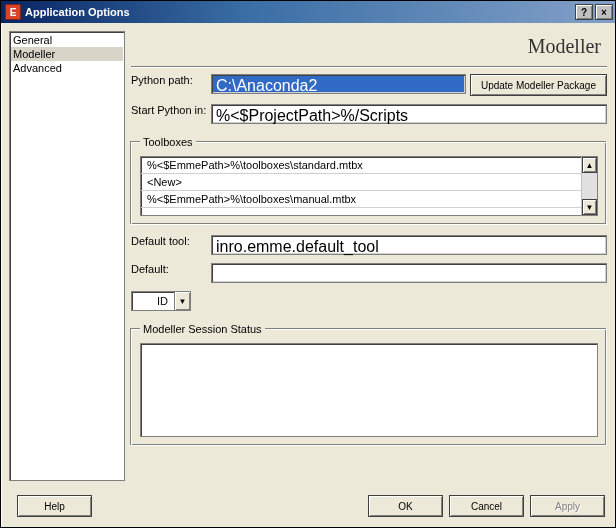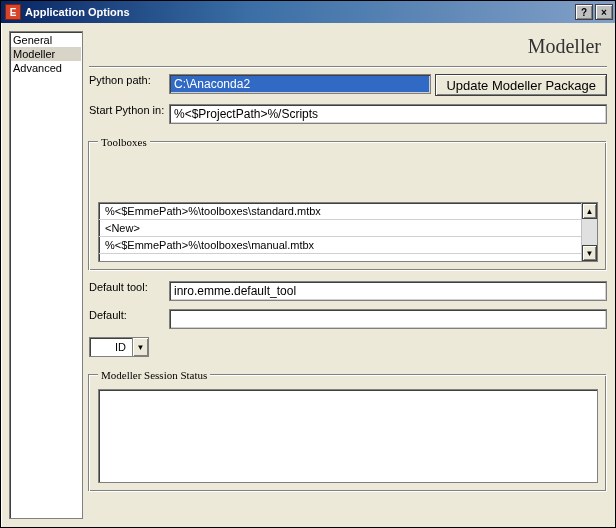--- a/index.html
+++ b/index.html
@@ -57,21 +57,21 @@
     cursor: default;
   }
   .content {
     flex: 1;
     display: flex;
     padding: 8px;
     gap: 6px;
     min-height: 0;
   }
   .sidebar {
-    width: 74px;
+    width: 116px;
     background: #fff;
     border: 1px solid #808080;
     box-shadow: inset 1px 1px 0 #404040, inset -1px -1px 0 #fff;
     padding: 1px;
   }
   .sidebar-item {
     padding: 1px 4px 1px 2px;
     cursor: default;
   }
   .sidebar-item.selected {
@@ -106,58 +106,56 @@
     text-align: left;
   }
   .input {
     flex: 1;
     height: 20px;
     background: #fff;
     border: 1px solid #808080;
     box-shadow: inset 1px 1px 0 #404040, inset -1px -1px 0 #d0d0d0;
     padding: 2px 4px;
     font-family: inherit;
-    font-size: 12px;
+    font-size: 16px;
   }
   .input.sel {
     background: #316AC5;
     color: #fff;
   }
   .button {
     height: 22px;
     padding: 0 10px;
     background: #ECE9D8;
     border: 1px solid #404040;
     box-shadow: inset 1px 1px 0 #fff, inset -1px -1px 0 #808080;
     font-family: inherit;
-    font-size: 13px;
+    font-size: 10px;
     cursor: default;
     display: flex;
     align-items: center;
     justify-content: center;
   }
   .button.disabled { color: #808080; text-shadow: 1px 1px 0 #fff; }
   fieldset {
     border: 1px solid #fff;
     box-shadow: -1px -1px 0 #808080, inset -1px -1px 0 #808080;
     margin: 4px 0 10px 0;
     padding: 8px 8px;
   }
   legend {
     padding: 0 3px;
     background: #ECE9D8;
-    font-family: Liberation Serif, serif;
   }
   .listbox {
     background: #fff;
     border: 1px solid #808080;
     box-shadow: inset 1px 1px 0 #404040, inset -1px -1px 0 #fff;
     height: 60px;
     display: flex;
-    margin-top: 46px;
   }
   .list-rows {
     flex: 1;
     overflow: hidden;
   }
   .list-row {
     padding: 2px 6px;
     border-bottom: 1px solid #D0D0D0;
   }
   .scrollbar {
@@ -277,13 +275,20 @@
         </div>
       </div>
 
       <fieldset style="flex:0 0 auto">
         <legend>Modeller Session Status</legend>
         <div class="session-box"></div>
       </fieldset>
     </div>
   </div>
 
+  <div class="footer">
+    <div class="button help-btn">Help</div>
+    <div class="spacer"></div>
+    <div class="button">OK</div>
+    <div class="button">Cancel</div>
+    <div class="button disabled">Apply</div>
+  </div>
 </div>
 
 </body></html>

